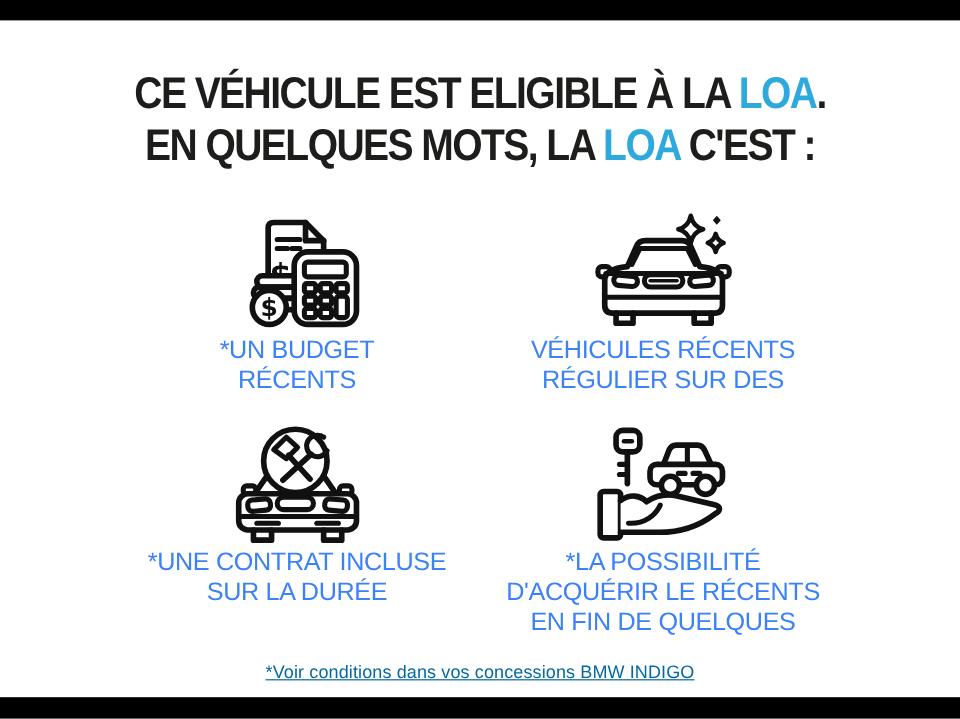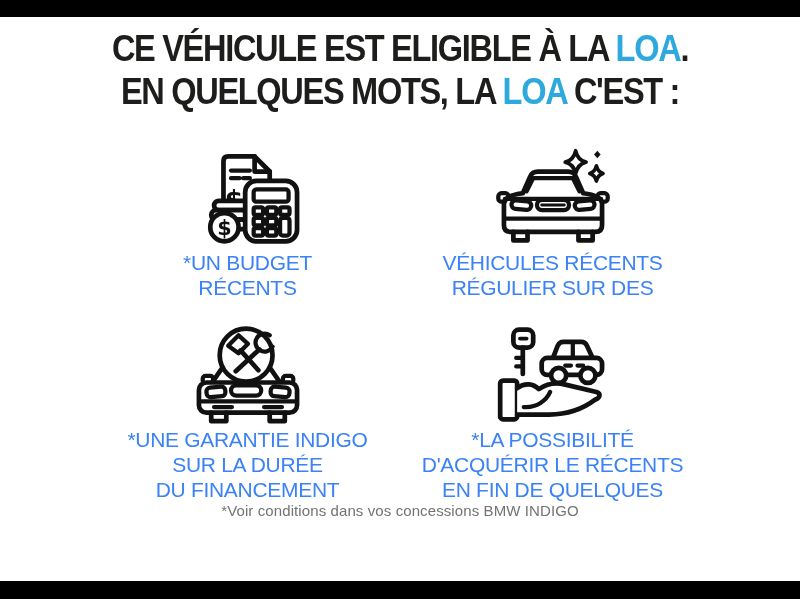--- a/index.html
+++ b/index.html
@@ -5,39 +5,39 @@
   html,body{margin:0;padding:0;}
   body{
     width:800px;height:599px;position:relative;overflow:hidden;
     background:#ffffff;
     font-family:"Liberation Sans", sans-serif;
   }
   .letterbox{position:absolute;left:0;right:0;background:#000;}
   .letterbox.top{top:0;height:17px;}
   .letterbox.bottom{bottom:0;height:18px;}
   .content{position:absolute;top:17px;bottom:18px;left:0;right:0;text-align:center;}
-  .heading{margin-top:10px;}
+  .heading{margin-top:39px;}
   .heading-line{
     font-size:37px;font-weight:800;letter-spacing:-1.5px;line-height:43px;
     color:#1d1d1b;transform:scaleX(0.88);transform-origin:50% 50%;white-space:nowrap;
   }
   .hl{color:#2ea9dd;}
   .features{
     display:grid;grid-template-columns:305px 305px;width:610px;
     margin:34px auto 0;row-gap:0;
   }
   .feature{display:flex;flex-direction:column;align-items:center;min-height:177px;}
   .icon{height:100px;display:flex;align-items:flex-end;justify-content:center;}
   .icon svg{width:126px;height:100px;display:block;}
   .caption{
     margin-top:3px;font-size:21px;line-height:25px;color:#3b82f6;
     letter-spacing:-0.3px;
   }
   .legal{
-    font-size:15px;color:#737373;letter-spacing:0.1px;
+    margin-top:21px;font-size:15px;color:#0369a1;letter-spacing:0.1px;text-decoration:underline;
   }
 </style>
 </head>
 <body>
 
 <div class="letterbox top"></div>
 
 <div class="content">
 
   <div class="heading">
@@ -137,23 +137,22 @@
             <rect x="48" y="65" width="32" height="11" rx="5.5"></rect>
             <path d="M17,82 H115"></path>
             <path d="M30,88 H49"></path>
             <path d="M83,88 H102"></path>
             <path d="M27,94 V103 H43 V94" stroke-width="5"></path>
             <path d="M89,94 V103 H105 V94" stroke-width="5"></path>
           </g>
         </svg>
       </div>
       <div class="caption">
-        <div>*UNE GARANTIE INDIGO</div>
+        <div>*UNE CONTRAT INCLUSE</div>
         <div>SUR LA DURÉE</div>
-        <div>DU FINANCEMENT</div>
       </div>
     </div>
 
     <div class="feature">
       <div class="icon">
         <svg viewBox="0 0 132 106" aria-hidden="true">
           <g fill="none" stroke="#111111" stroke-width="5" stroke-linecap="round" stroke-linejoin="round">
             <rect x="24" y="6" width="21" height="19" rx="6"></rect>
             <path d="M31,15.5 H38" stroke-width="4"></path>
             <path d="M34,25 V53"></path>

